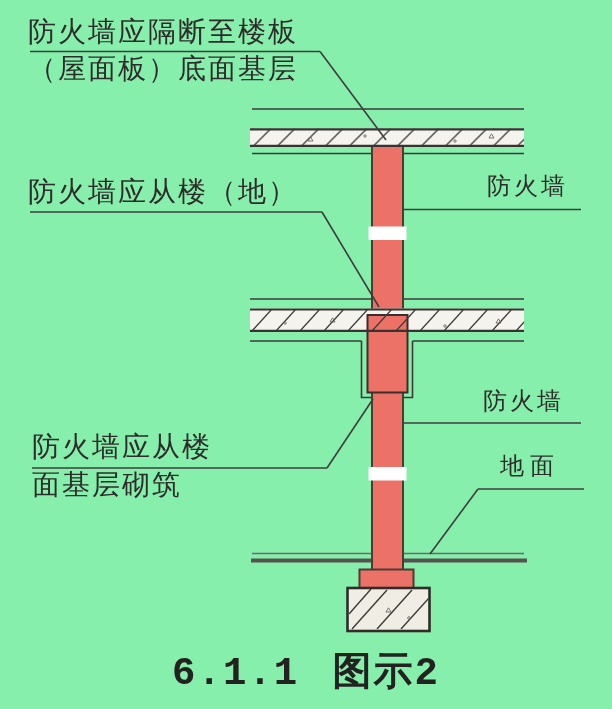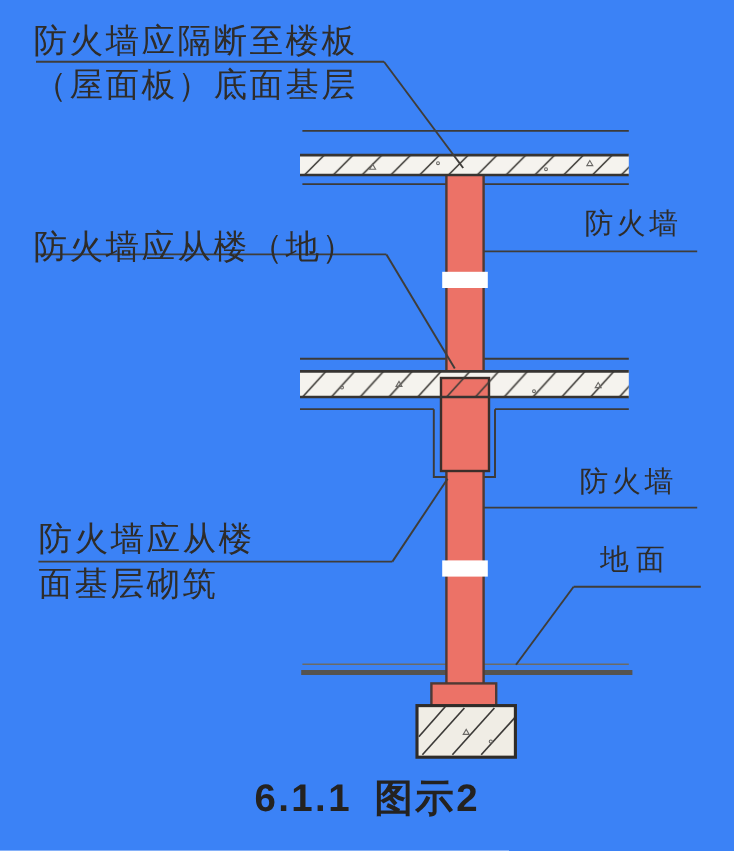--- a/index.html
+++ b/index.html
@@ -1,31 +1,31 @@
 <!DOCTYPE html>
 <html><head>
 <meta charset="utf-8">
 <style>
   html,body{margin:0;padding:0;background:#ffffff;}
   #stage{
-    position:relative;width:612px;height:709px;background:#3b82f6;overflow:hidden;
-    font-family:Liberation Sans, sans-serif;color:#2e2c2a;
+    position:relative;width:612px;height:709px;background:#86efac;overflow:hidden;
+    font-family:Liberation Mono, monospace;color:#2e2c2a;
   }
   #diagram-svg{position:absolute;left:0;top:0;}
   .ann{
     position:absolute;font-size:28px;line-height:37px;letter-spacing:2px;
     color:#2e2c2a;white-space:nowrap;
   }
   .ann .l{display:block;}
   .side-label{
     position:absolute;font-size:24px;letter-spacing:3px;color:#2e2c2a;white-space:nowrap;
   }
   .caption{
     position:absolute;left:0;top:644px;width:612px;text-align:center;
-    font-size:32px;font-weight:bold;letter-spacing:2px;word-spacing:8px;color:#242220;
+    font-size:39px;font-weight:bold;letter-spacing:2px;word-spacing:8px;color:#242220;
   }
 </style>
 </head>
 <body>
 
 <div id="stage">
 
   <svg id="diagram-svg" width="612" height="709" viewBox="0 0 612 709">
     <defs>
       <pattern id="hatchTop" patternUnits="userSpaceOnUse" x="250" y="128.5" width="24" height="18">
@@ -112,21 +112,21 @@
       <line x1="478" y1="489" x2="584" y2="489"></line>
       <line x1="478" y1="489" x2="430" y2="554"></line>
     </g>
   </svg>
 
   <div class="ann" style="left:28px;top:15px;">
     <span class="l">防火墙应隔断至楼板</span>
     <span class="l">（屋面板）底面基层</span>
   </div>
 
-  <div class="ann" style="left:28px;top:175px;margin-top:12px;">
+  <div class="ann" style="left:28px;top:175px;">
     <span class="l">防火墙应从楼（地）</span>
   </div>
 
   <div class="ann" style="left:32px;top:430px;line-height:38px;">
     <span class="l">防火墙应从楼</span>
     <span class="l">面基层砌筑</span>
   </div>
 
   <div class="side-label" style="left:487px;top:170px;">防火墙</div>
 

